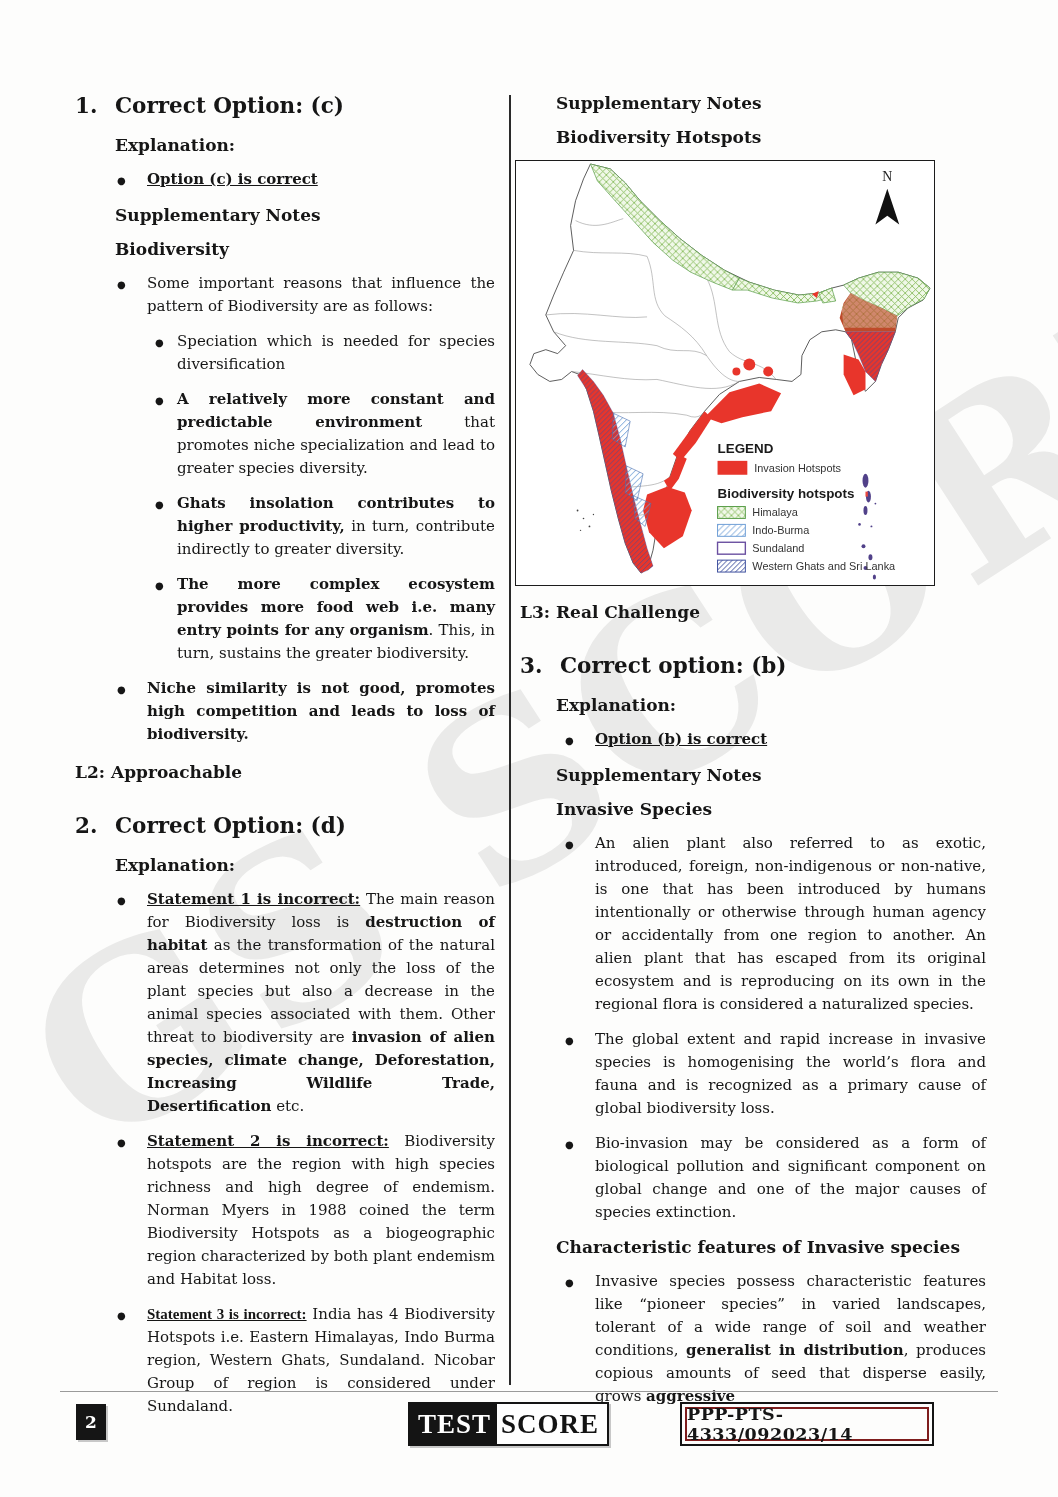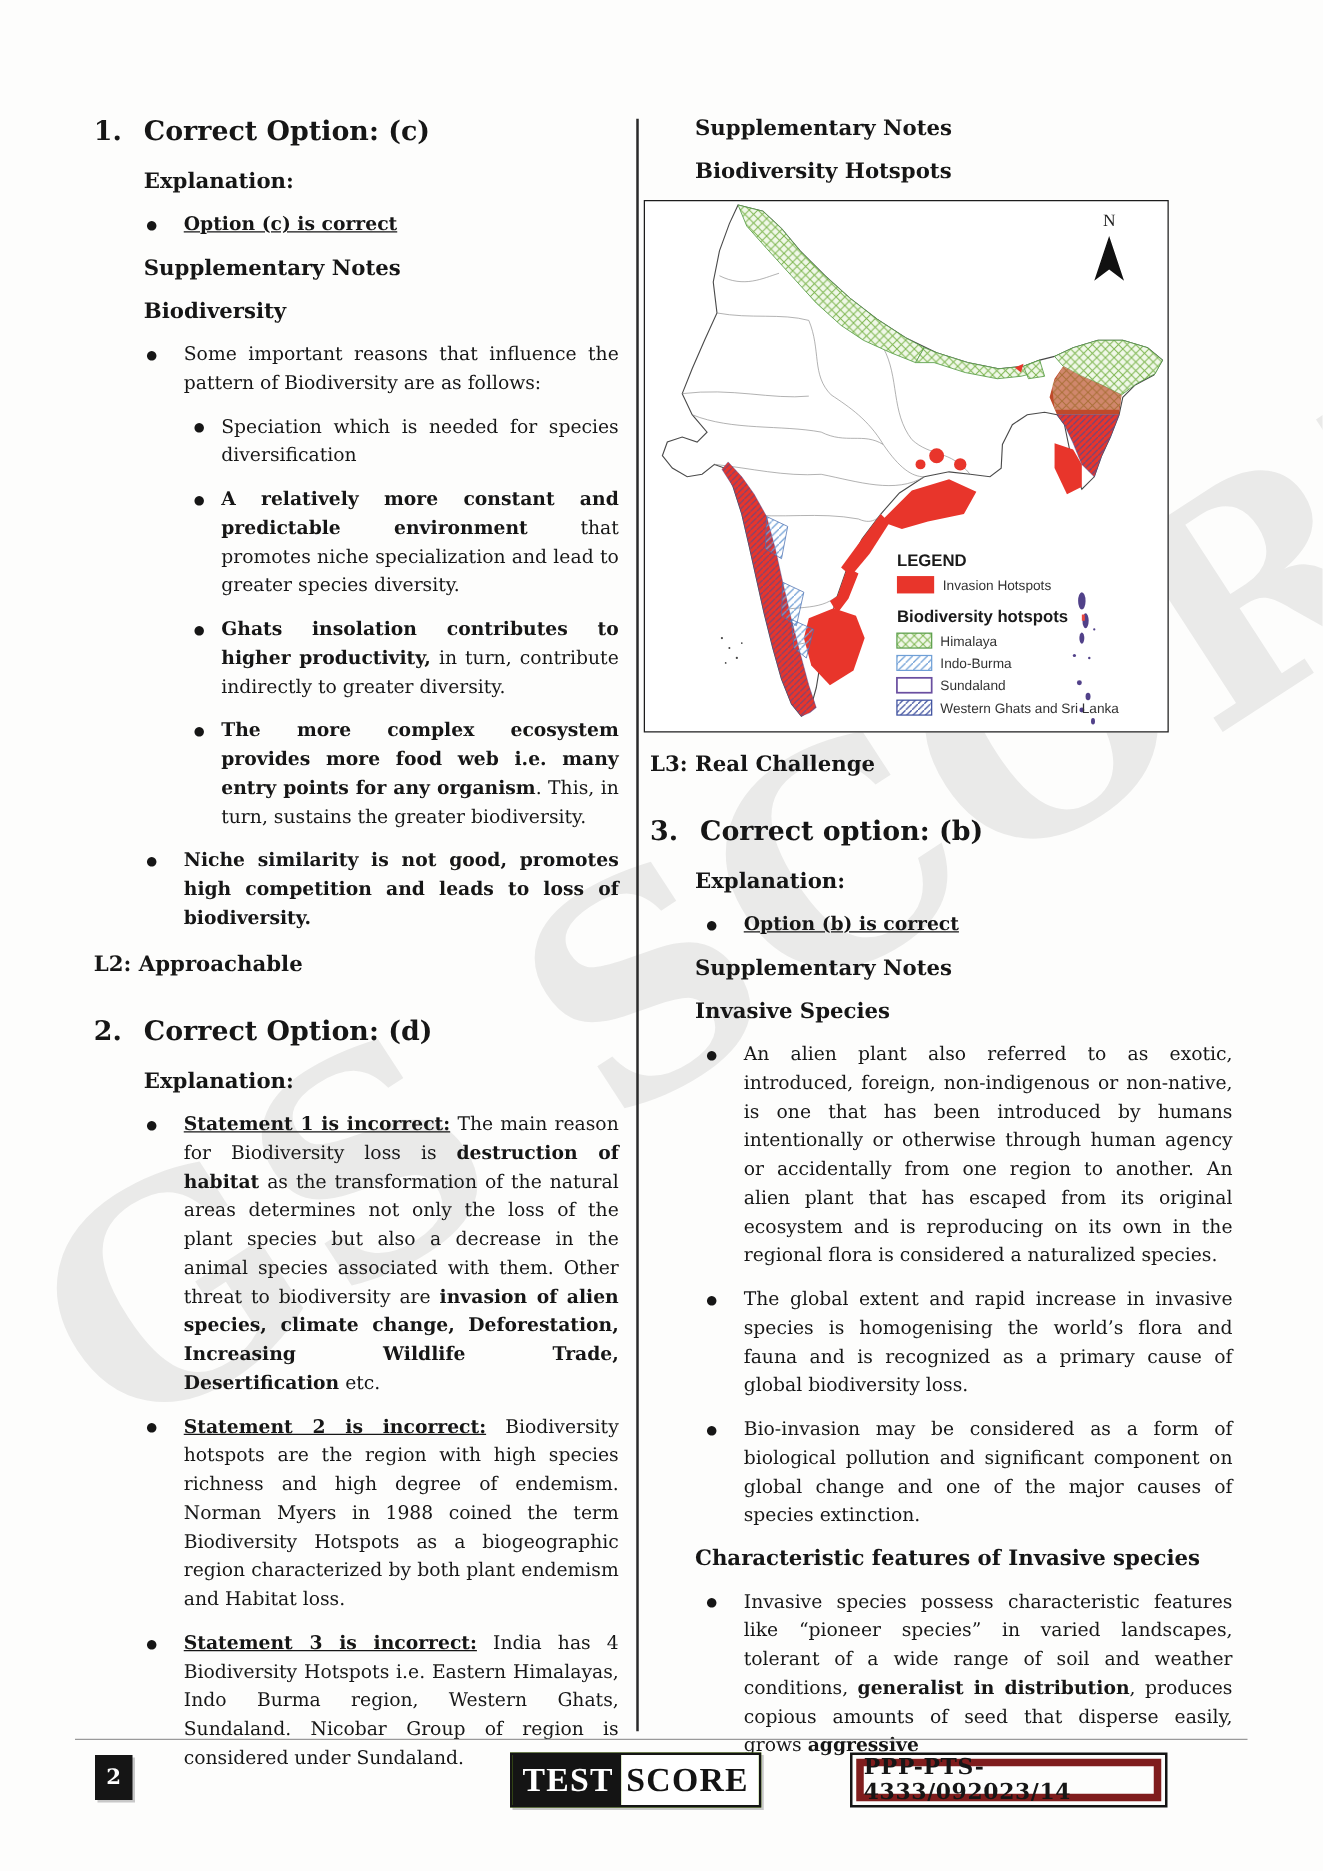--- a/index.html
+++ b/index.html
@@ -52,21 +52,21 @@
     font-family:"Liberation Serif",serif;font-weight:bold;font-size:27px;
     box-shadow:2px 2px 0 #c8c8c8;align-items:stretch;
   }
   .brand .t{background:#141414;color:#fff;padding:1px 6px 0 8px;display:flex;align-items:center;letter-spacing:1px;}
   .brand .s{background:#fff;color:#141414;padding:1px 8px 0 4px;display:flex;align-items:center;letter-spacing:1px;}
   .code-box{
     position:absolute;left:680px;top:1402px;width:250px;height:40px;z-index:2;
     border:2px solid #141414;display:flex;align-items:center;justify-content:center;
   }
   .code-box .inner{
-    position:absolute;inset:3px;border:6px solid #7f1d1d;
+    position:absolute;inset:3px;border:2px solid #7f1d1d;
     display:flex;align-items:center;justify-content:center;
     font-size:17.5px;font-weight:bold;letter-spacing:0.5px;
   }
 </style>
 </head>
 <body>
 
 <div class="watermark">GS SCORE</div>
 <div class="divider"></div>
 
@@ -124,21 +124,21 @@
   <div class="bullet">
     <span class="dot">●</span>
     <p class="runs"><span style="font-weight: bold; text-decoration: underline;">Statement 1 is incorrect:</span><span> The main reason for Biodiversity loss is </span><span style="font-weight: bold;">destruction of habitat</span><span> as the transformation of the natural areas determines not only the loss of the plant species but also a decrease in the animal species associated with them. Other threat to biodiversity are </span><span style="font-weight: bold;">invasion of alien species, climate change, Deforestation, Increasing Wildlife Trade, Desertification</span><span> etc.</span></p>
   </div>
   <div class="bullet">
     <span class="dot">●</span>
     <p class="runs"><span style="font-weight: bold; text-decoration: underline;">Statement 2 is incorrect:</span><span> Biodiversity hotspots are the region with high species richness and high degree of endemism. Norman Myers in 1988 coined the term Biodiversity Hotspots as a biogeographic region characterized by both plant endemism and Habitat loss.</span></p>
   </div>
   <div class="bullet">
     <span class="dot">●</span>
-    <p class="runs"><span style="font-weight: bold; text-decoration: underline;">Statement 3 is incorrect:</span><span> India has 4 Biodiversity Hotspots i.e. Eastern Himalayas, Indo Burma region, Western Ghats, Sundaland. Nicobar Group of region is considered under Sundaland.</span></p>
+    <p class="runs"><span style="font-weight: bold; text-decoration: underline; font-family: Liberation Serif, serif;">Statement 3 is incorrect:</span><span> India has 4 Biodiversity Hotspots i.e. Eastern Himalayas, Indo Burma region, Western Ghats, Sundaland. Nicobar Group of region is considered under Sundaland.</span></p>
   </div>
 </div>
 
 <div class="col col-right">
 
   <div class="h3">Supplementary Notes</div>
   <div class="h3">Biodiversity Hotspots</div>
 
   <div class="map-frame">
     <svg width="415" height="421" viewBox="0 0 418 424" xmlns="http://www.w3.org/2000/svg">

